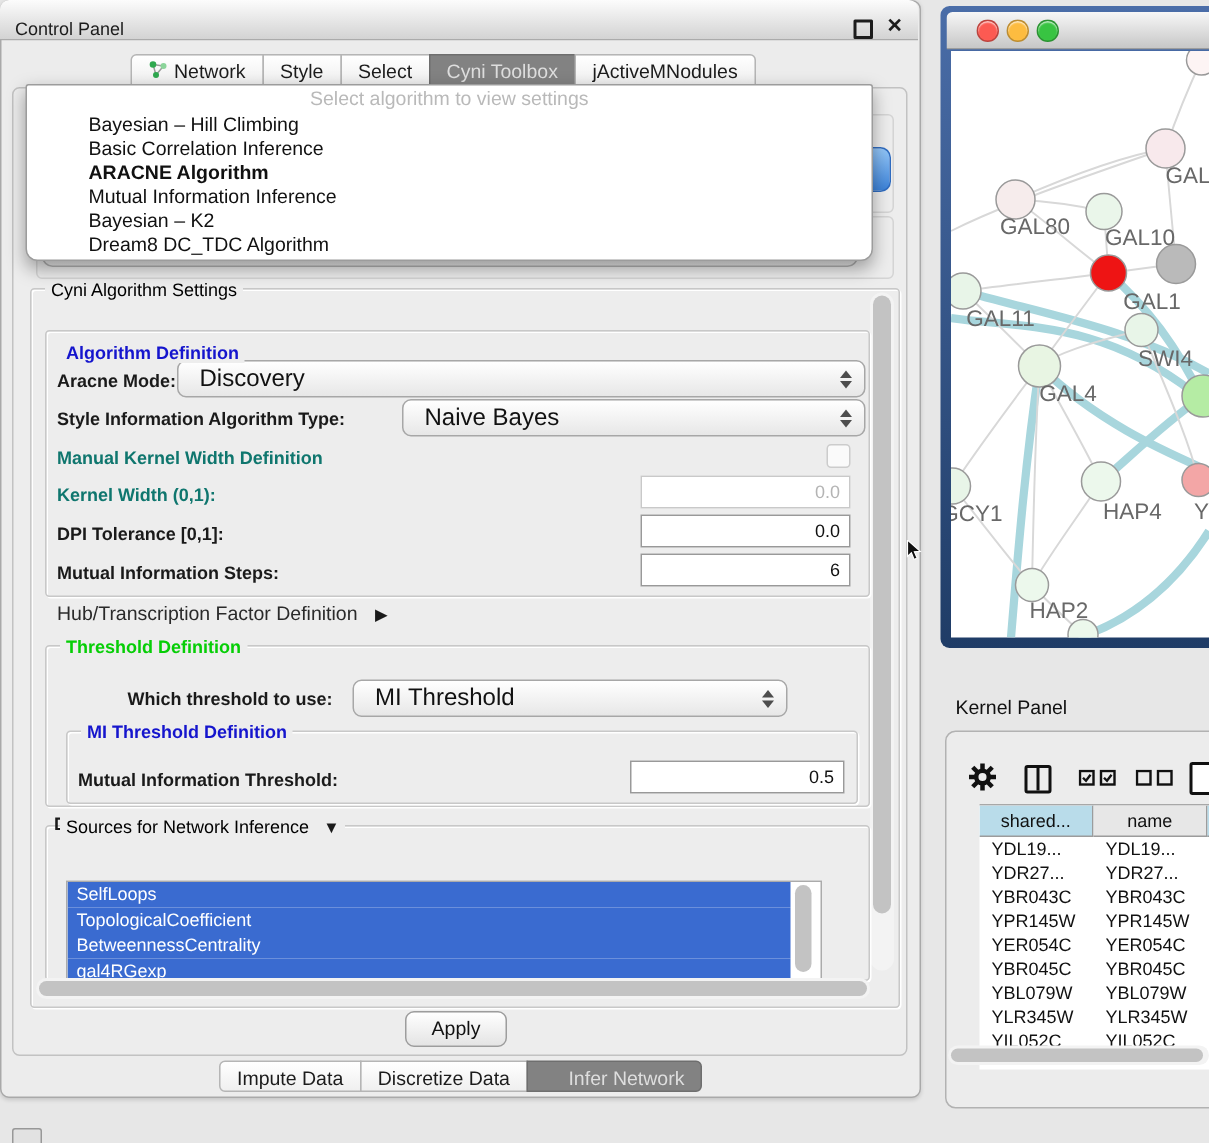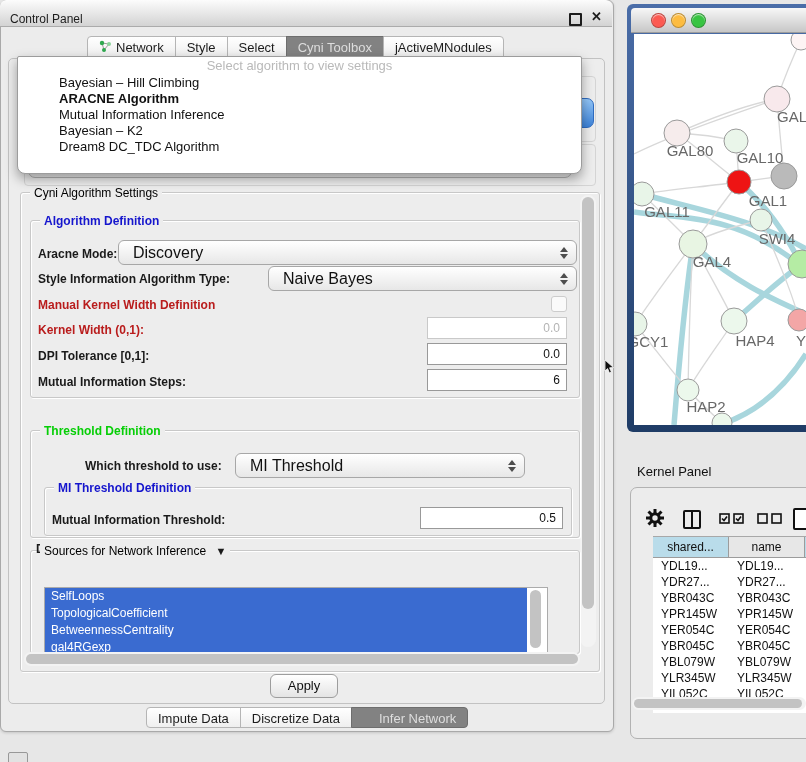--- a/index.html
+++ b/index.html
@@ -46,21 +46,21 @@
   #algo-prompt{height:18px;line-height:18px;text-align:center;color:#b9b9b9;font-size:13px;}
   .dd-item{height:16px;line-height:16px;font-size:13px;color:#111;padding-left:10px;white-space:nowrap;margin-left:31px;}
   .dd-item.bold{font-weight:bold;}
 
   
   .group{border:1px solid #c8c8c8;border-radius:3px;box-shadow:inset 1px 1px 0 #ffffff,1px 1px 0 #ffffff;}
   .gtitle{background:#ededed;padding:0 4px;font-size:12px;white-space:nowrap;z-index:3;}
   .gtitle.blue{color:#1515cd;font-weight:bold;}
   .gtitle.green{color:#06ce06;font-weight:bold;}
   .lbl{font-size:12px;font-weight:bold;color:#1a1a1a;white-space:nowrap;}
-  .lbl.dis{color:#b91c1c;}
+  .lbl.dis{color:#0f766e;}
 
   .combo{background:linear-gradient(#ffffff,#e7e7e7);border:1px solid #a7a7a7;border-radius:6px;
          font-size:16px;color:#111;box-sizing:border-box;}
   .combo .val{position:absolute;left:14px;top:50%;transform:translateY(-50%);white-space:nowrap;}
   .stepper{position:absolute;right:8px;top:50%;transform:translateY(-50%);display:flex;flex-direction:column;align-items:center;}
   .stepper .up{width:0;height:0;border-left:4px solid transparent;border-right:4px solid transparent;border-bottom:5px solid #4d4d4d;margin-bottom:2px;}
   .stepper .down{width:0;height:0;border-left:4px solid transparent;border-right:4px solid transparent;border-top:5px solid #4d4d4d;}
 
   .field{background:#fff;border:1px solid #999;font-size:12px;color:#111;text-align:right;
          padding:0 6px;box-sizing:border-box;}
@@ -145,35 +145,36 @@
 
   <div class="abs ghost-group" style="left:24px;top:76px;width:570px;height:64px;"></div>
   <div class="abs ghost-group" style="left:24px;top:144px;width:570px;height:40px;"></div>
   <div class="abs" id="ghost-stepper"></div>
   <div class="abs" id="ghost-combo">gal-filtered sif default node</div>
 
   <div class="abs" id="algo-popup">
     <div id="algo-prompt">Select algorithm to view settings</div>
     <div id="algo-list">
         <div class="dd-item">Bayesian – Hill Climbing</div>
+        <div class="dd-item">Basic Correlation Inference</div>
         <div class="dd-item bold">ARACNE Algorithm</div>
         <div class="dd-item">Mutual Information Inference</div>
         <div class="dd-item">Bayesian – K2</div>
         <div class="dd-item">Dream8 DC_TDC Algorithm</div>
       </div>
   </div>
 
   <div class="abs group" style="left:20px;top:192px;width:578px;height:478px;"></div>
   <div class="abs gtitle" style="left:30px;top:186px;">Cyni Algorithm Settings</div>
 
   <div class="abs sb-track" style="left:580px;top:195px;width:16px;height:452px;"></div>
   <div class="abs sb-thumb" style="left:582px;top:197px;width:12px;height:412px;"></div>
 
   <div class="abs group" style="left:30px;top:220px;width:548px;height:176px;"></div>
-  <div class="abs gtitle blue" style="left:40px;top:214px;">Algorithm Definition</div>
+  <div class="abs gtitle blue" style="left:40px;top:228px;">Algorithm Definition</div>
 
   <div class="abs lbl" style="left:38px;top:247px;">Aracne Mode:</div>
   <div class="abs combo" style="left:118px;top:240px;width:459px;height:25px;">
     <span class="val">Discovery</span>
     <span class="stepper">
         <span class="up"></span>
         <span class="down"></span>
       </span>
   </div>
 
@@ -191,20 +192,24 @@
 
   <div class="abs lbl dis" style="left:38px;top:323px;">Kernel Width (0,1):</div>
   <div class="abs field dis" style="left:427px;top:317px;width:140px;height:22px;line-height:20px;">0.0</div>
 
   <div class="abs lbl" style="left:38px;top:349px;">DPI Tolerance [0,1]:</div>
   <div class="abs field" style="left:427px;top:343px;width:140px;height:22px;line-height:20px;">0.0</div>
 
   <div class="abs lbl" style="left:38px;top:375px;">Mutual Information Steps:</div>
   <div class="abs field" style="left:427px;top:369px;width:140px;height:22px;line-height:20px;">6</div>
 
+  <div class="abs" style="left:38px;top:401px;font-size:13px;color:#2a2a2a;">
+    <span>Hub/Transcription Factor Definition</span>
+    <span class="tri" style="margin-left:8px;">▶</span>
+  </div>
 
   <div class="abs group" style="left:30px;top:430px;width:548px;height:106px;"></div>
   <div class="abs gtitle green" style="left:40px;top:424px;">Threshold Definition</div>
 
   <div class="abs lbl" style="left:85px;top:459px;">Which threshold to use:</div>
   <div class="abs combo" style="left:235px;top:453px;width:290px;height:25px;">
     <span class="val">MI Threshold</span>
     <span class="stepper">
         <span class="up"></span>
         <span class="down"></span>

